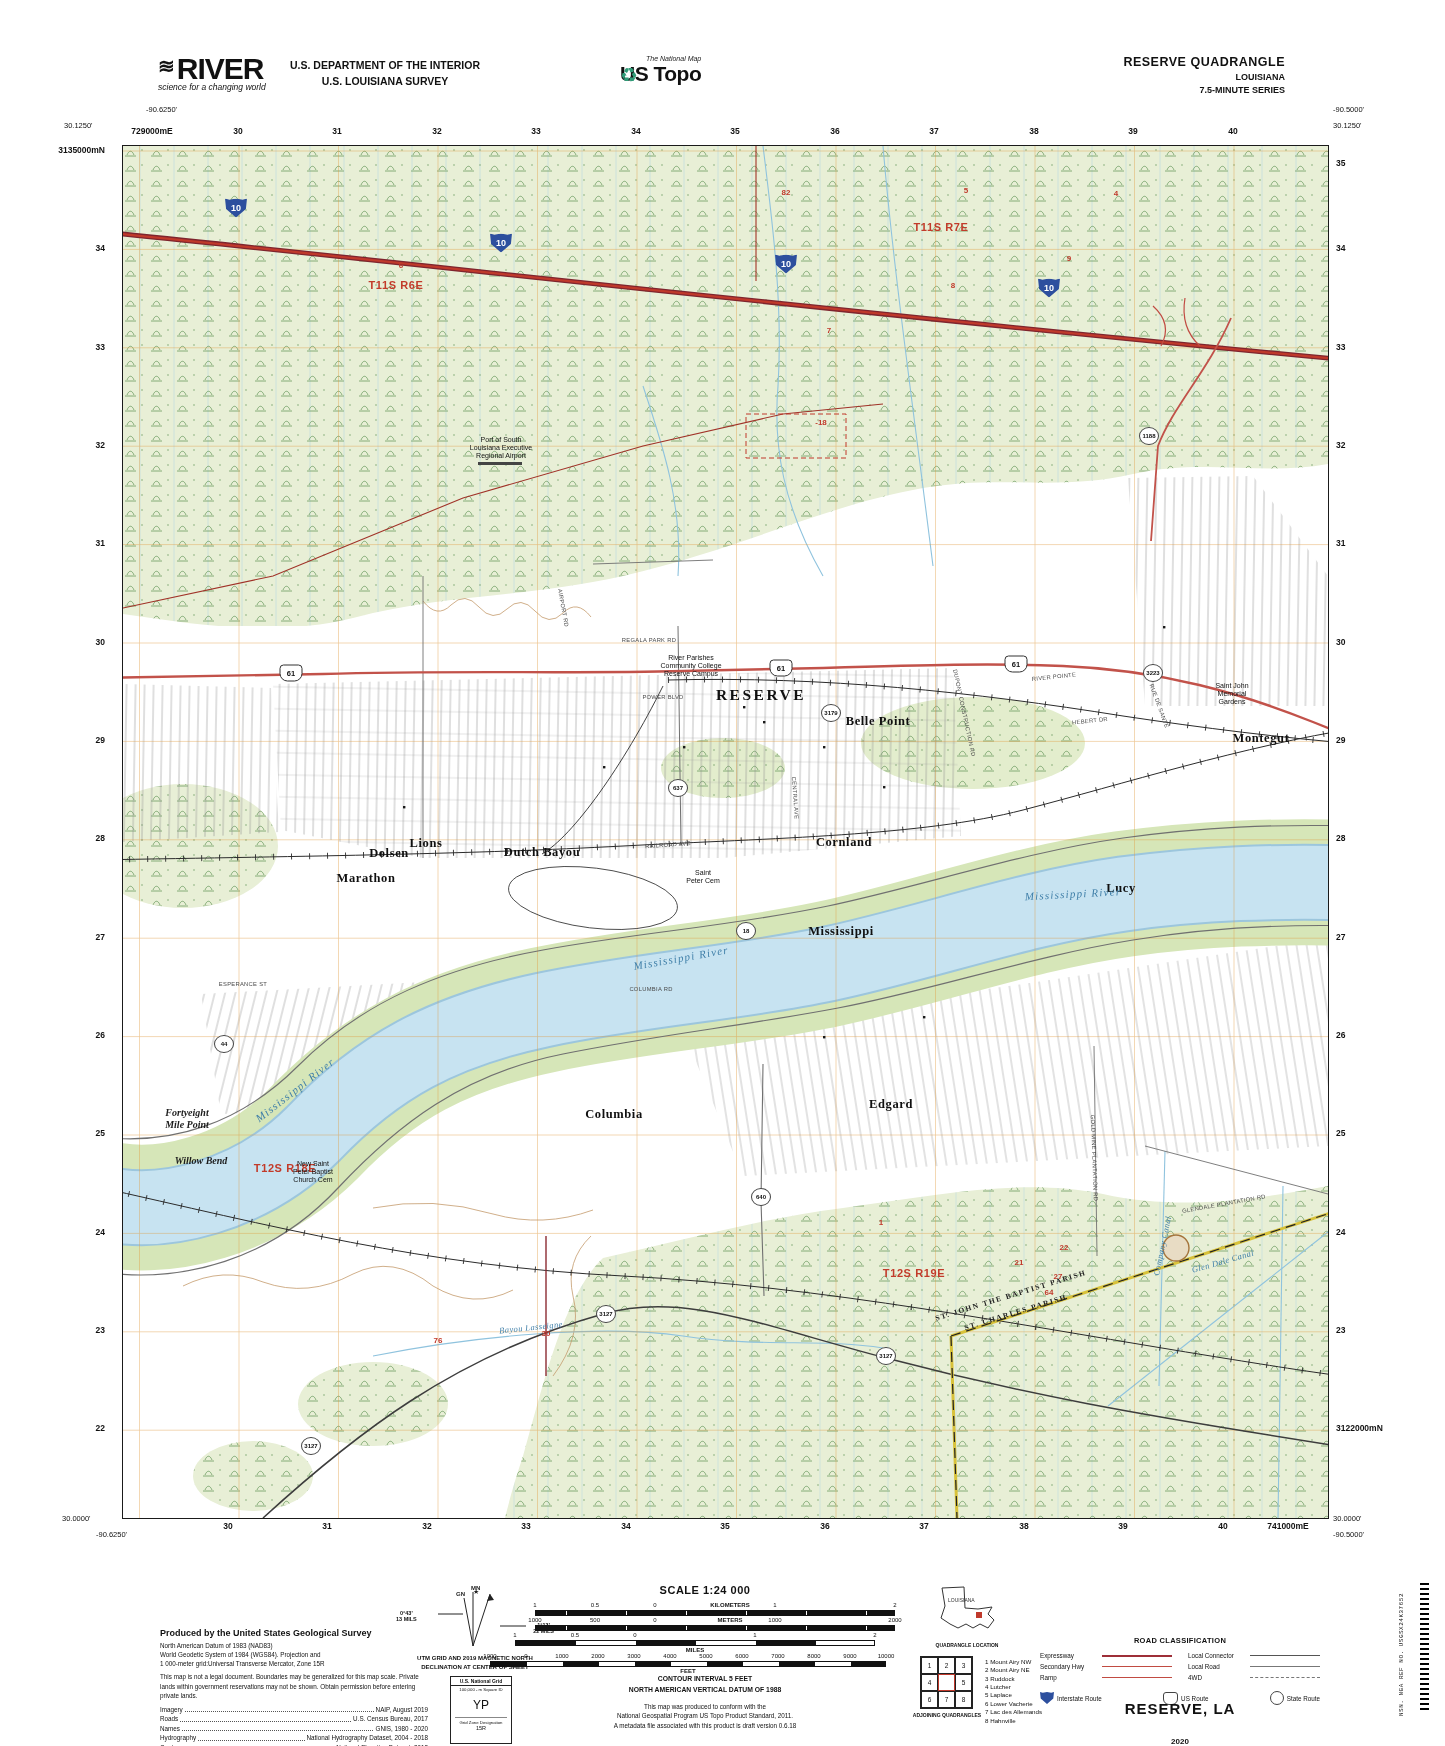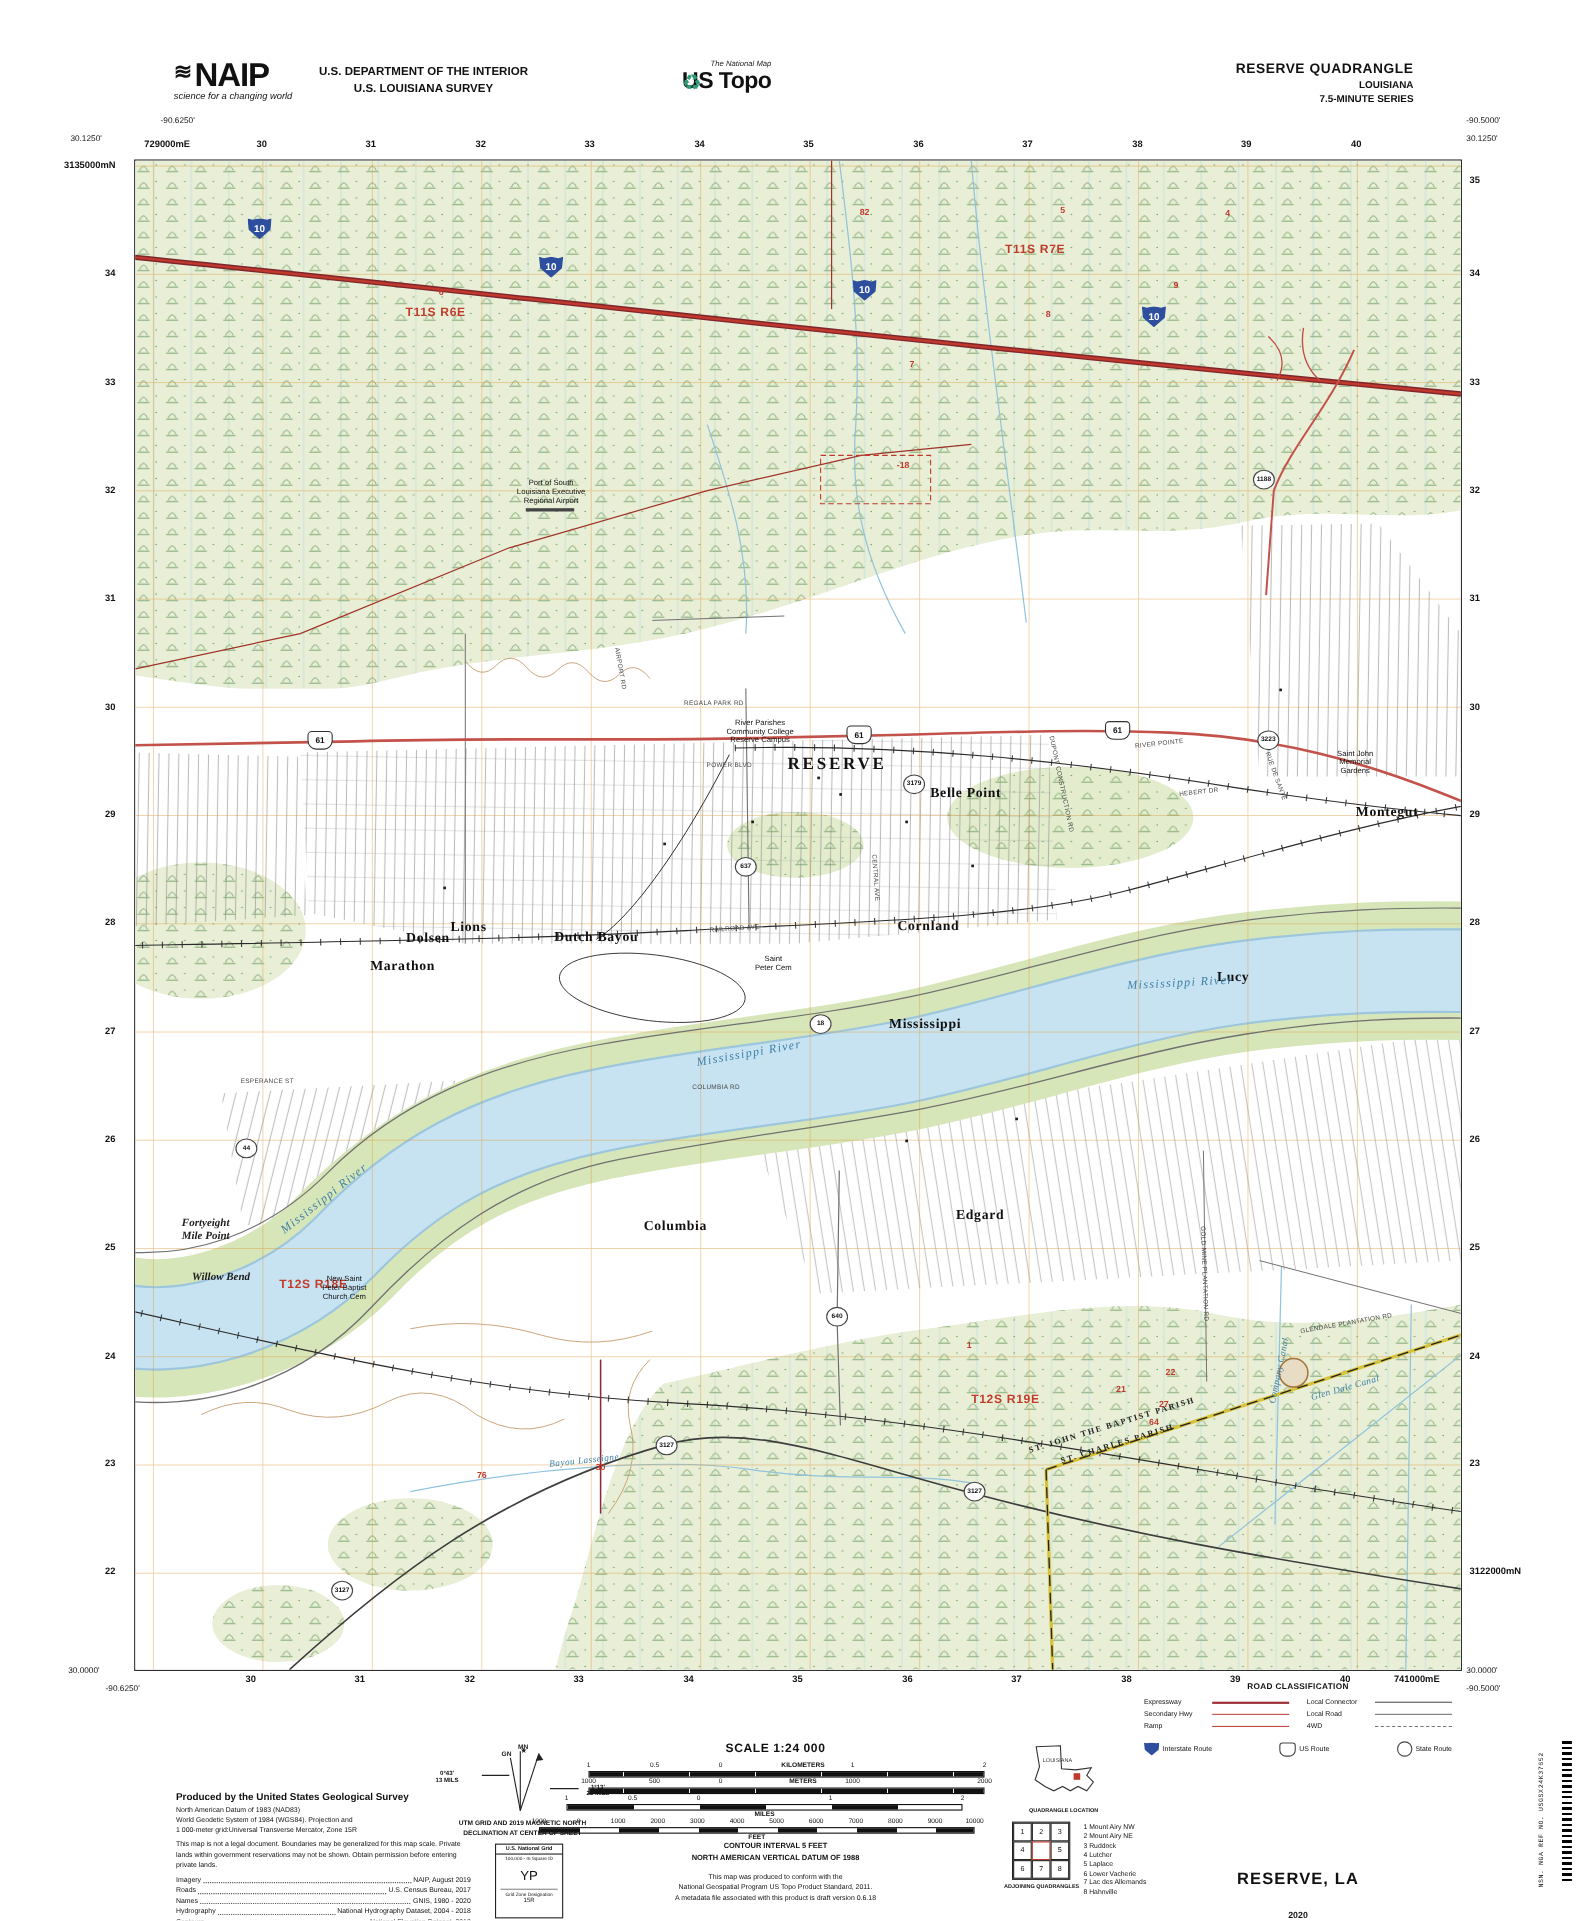--- a/index.html
+++ b/index.html
@@ -79,21 +79,21 @@
   .sc-note{text-align:center;font-size:6.8px;font-weight:bold;line-height:1.6;margin-top:6px;}
   .sc-std{text-align:center;font-size:6.3px;line-height:1.5;margin-top:6px;}
   .loc{position:absolute;left:932px;top:1586px;width:70px;text-align:center;}
   .loc-cap{font-size:5px;font-weight:bold;margin-top:2px;}
   .adj{position:absolute;left:920px;top:1656px;}
   .adj-grid{display:grid;grid-template-columns:repeat(3,17px);grid-template-rows:repeat(3,17px);border:1.5px solid #222;width:51px;}
   .adj-cell{border:.7px solid #222;font-size:6.5px;display:flex;align-items:center;justify-content:center;}
   .adj-cell.center{border:1.6px solid #c0392b;}
   .adj-cap{font-size:5px;font-weight:bold;margin-top:3px;width:90px;margin-left:-18px;text-align:center;}
   .adj-list{position:absolute;left:985px;top:1658px;font-size:6.2px;line-height:1.35;white-space:nowrap;}
-  .rc{position:absolute;left:1040px;top:1528px;width:280px;}
+  .rc{position:absolute;left:1040px;top:1636px;width:280px;}
   .rc-title{text-align:center;font-size:7.5px;font-weight:bold;letter-spacing:.3px;}
   .rc-cols{display:flex;justify-content:space-between;margin-top:5px;}
   .rc-col{width:132px;}
   .rc-row{display:flex;align-items:center;height:11px;font-size:6.3px;}
   .rc-row .rc-lab{width:62px;white-space:nowrap;}
   .rc-line{flex:1;height:0;border-top:2px solid #9e2f38;}
   .rc-line.sec{border-top:1.6px solid #c14b42;}
   .rc-line.ramp{border-top:1px solid #c14b42;}
   .rc-line.lc{border-top:1.4px solid #555;}
   .rc-line.lr{border-top:.9px solid #777;}
@@ -111,21 +111,21 @@
   .barcode{position:absolute;left:1420px;top:1580px;width:9px;height:130px;
            background:repeating-linear-gradient(0deg,#000 0 2px,#fff 2px 5px);}
 </style>
 </head>
 <body>
 
 <div id="page">
 
   <div>
     <div class="usgs-logo">
-      <span class="usgs-wave">≋</span><span class="usgs-word">NAIP</span>
+      <span class="usgs-wave">≋</span><span class="usgs-word">RIVER</span>
       <div class="usgs-tag">science for a changing world</div>
     </div>
     <div class="dept">
       <div>U.S. DEPARTMENT OF THE INTERIOR</div>
       <div>U.S. LOUISIANA SURVEY</div>
     </div>
     <div class="natmap">
       <span class="nm-icon">♻</span>
       <div class="nm-small">The National Map</div>
       <div class="nm-big">US Topo</div>

